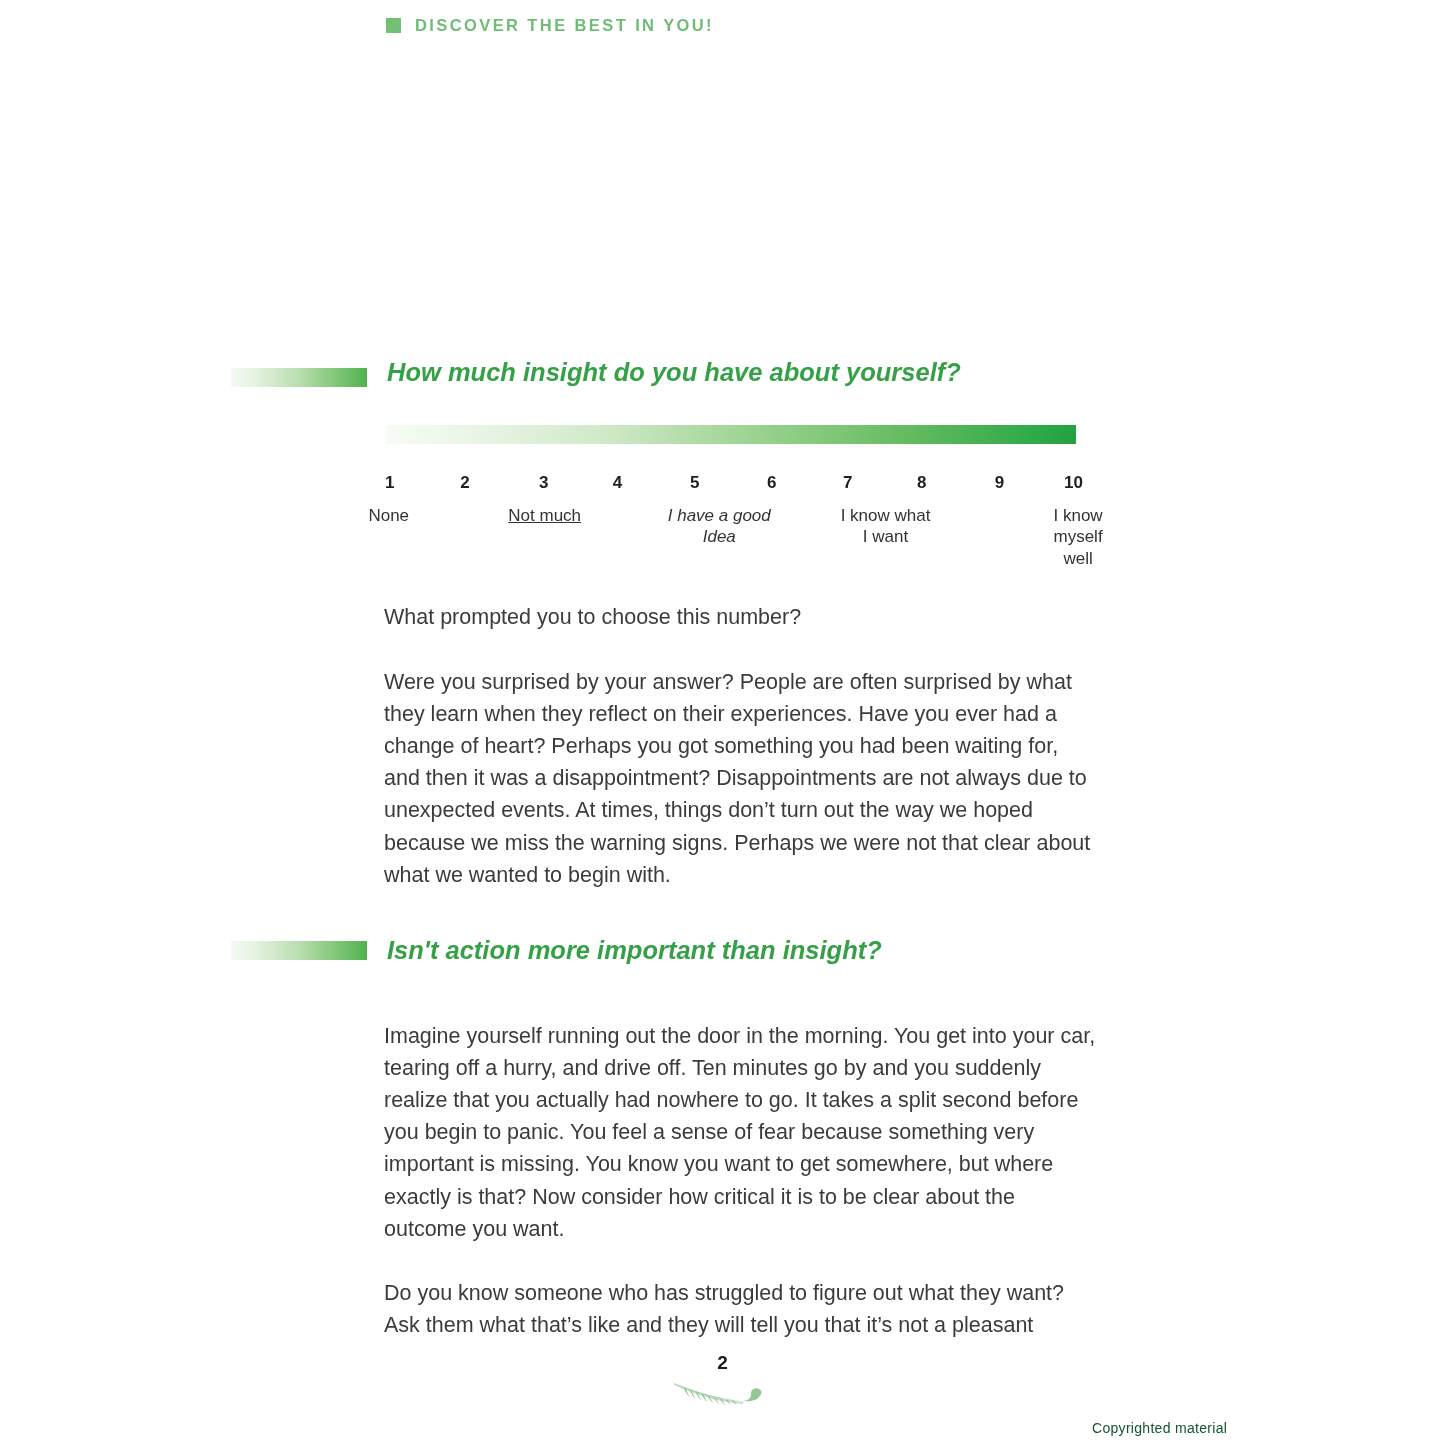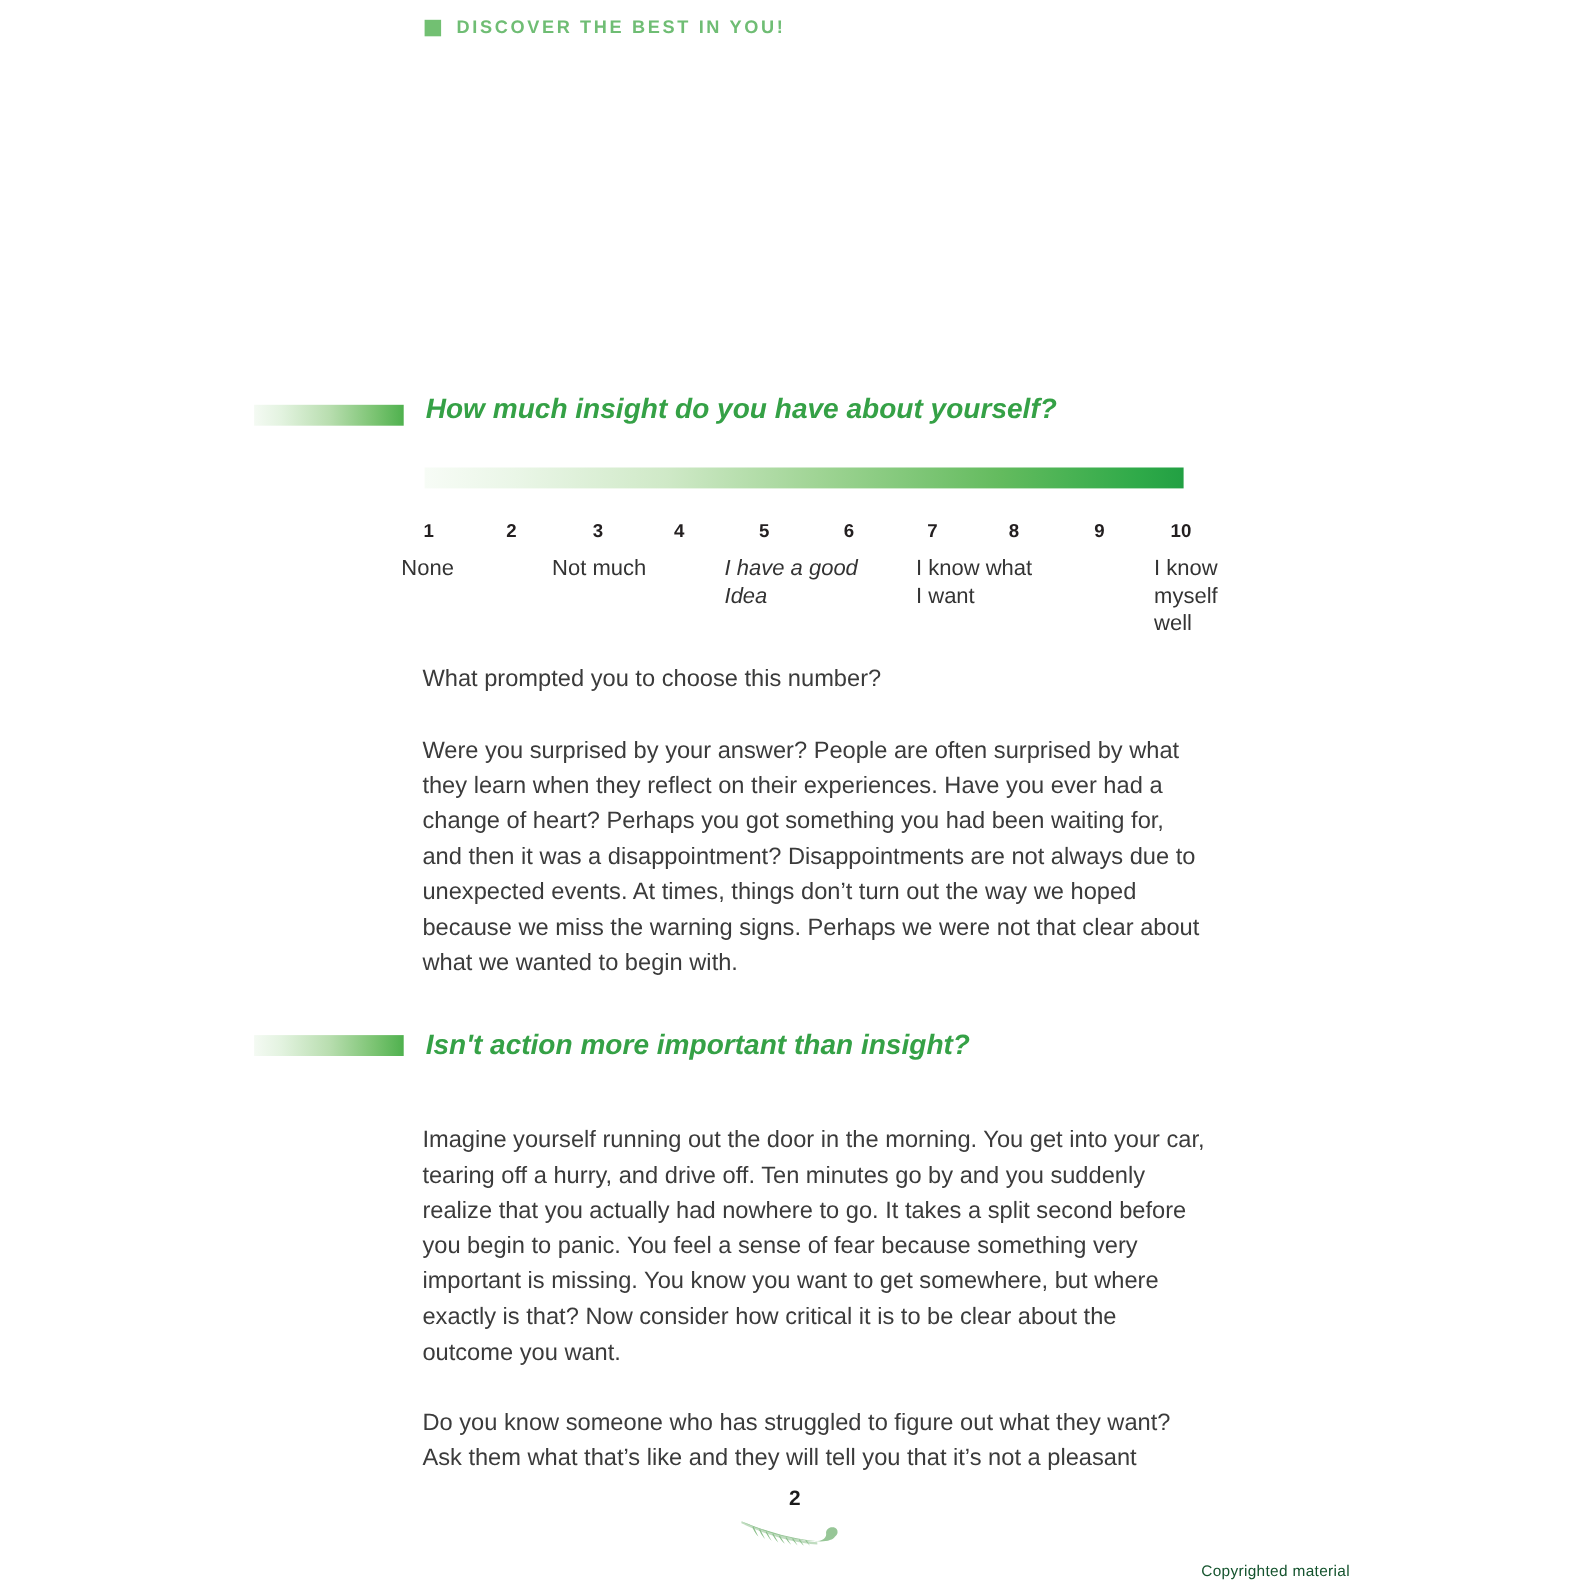--- a/index.html
+++ b/index.html
@@ -87,22 +87,23 @@
     text-align: center;
   }
   .scale-labels {
     position: relative;
     height: 56px;
     margin-top: 8px;
   }
   .scale-labels .lbl {
     position: absolute;
     transform: translateX(-50%);
-    font-size: 20px;
+    font-size: 17px;
     color: #333333;
+    text-align: center;
     line-height: 1.25;
     white-space: pre-line;
   }
 
   
   .para {
     position: absolute;
     left: 384px;
     width: 714px;
     color: #3b3b3b;
@@ -165,21 +166,21 @@
       <span class="num" style="left:44.75%;">5</span>
       <span class="num" style="left:55.90%;">6</span>
       <span class="num" style="left:66.90%;">7</span>
       <span class="num" style="left:77.65%;">8</span>
       <span class="num" style="left:88.90%;">9</span>
       <span class="num" style="left:99.65%;">10</span>
     </div>
 
     <div class="scale-labels">
       <span class="lbl" style="left:0.40%;">None</span>
-      <span class="lbl" style="left:23.00%;">Not much</span>
+      <span class="lbl" style="left:23.00%;text-decoration:underline;">Not much</span>
       <span class="lbl" style="left:48.30%;font-style:italic;">I have a good
 Idea</span>
       <span class="lbl" style="left:72.40%;">I know what
 I want</span>
       <span class="lbl" style="left:100.30%;">I know myself
 well</span>
     </div>
   </div>
 
   <p class="para" style="top:579px;">What prompted you to choose this number?</p>

